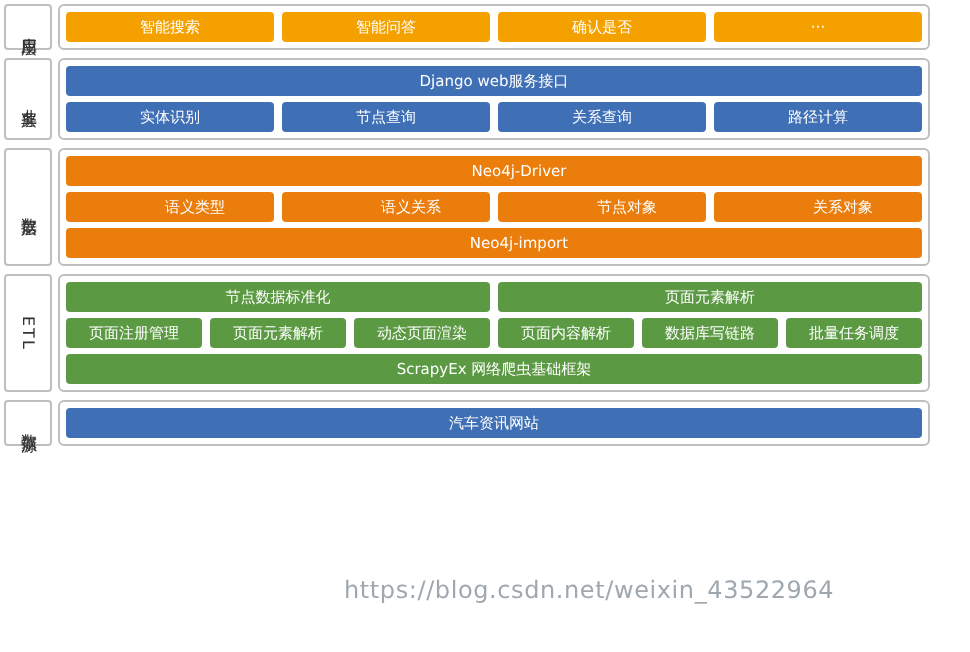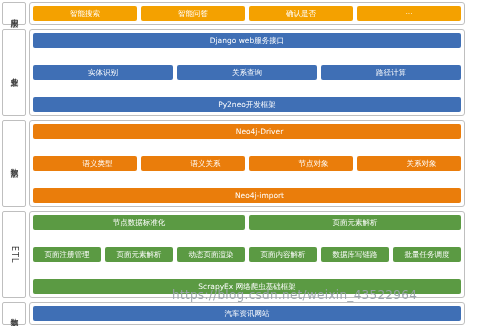--- a/index.html
+++ b/index.html
@@ -11,21 +11,21 @@
     width:22px;min-width:22px;border:1px solid #bfbfbf;border-radius:2px;
     display:flex;align-items:center;justify-content:center;
     font-size:8px;color:#333;background:#fff;margin:2px 3px 2px 2px;
     text-align:center;line-height:9px;
   }
   .side-label span{writing-mode:vertical-rl;letter-spacing:1px;}
   .panel{
     flex:1;border:1px solid #bfbfbf;border-radius:3px;background:#fff;
     margin:2px 2px 2px 0;padding:3px;box-sizing:border-box;
   }
-  .rowbox{display:flex;gap:4px;margin-bottom:17px;}
+  .rowbox{display:flex;gap:4px;margin-bottom:3px;}
   .rowbox:last-child{margin-bottom:0;}
   .cell{
     flex:1;border-radius:2px;color:#fff;font-size:7.5px;
     display:flex;align-items:center;justify-content:center;
     height:15px;line-height:15px;text-align:center;white-space:nowrap;
   }
   .orange{background:#f4a100;}
   .orange2{background:#ea7d0b;padding-left:25px;}
   .blue{background:#3f6fb5;}
   .green{background:#5b9a43;text-align:right;}
@@ -58,25 +58,23 @@
       <div class="layer-row">
         <div class="side-label">
           <span>业务层</span>
         </div>
         <div class="panel">
           <div class="rowbox">
             <div class="cell blue">Django web服务接口</div>
           </div>
           <div class="rowbox">
             <div class="cell blue">实体识别</div>
+            <div class="cell blue">节点查询</div>
             <div class="cell blue">关系查询</div>
             <div class="cell blue">路径计算</div>
-          </div>
-          <div class="rowbox">
-            <div class="cell blue">Py2neo开发框架</div>
           </div>
         </div>
       </div>
       <div class="layer-row">
         <div class="side-label">
           <span>数据层</span>
         </div>
         <div class="panel">
           <div class="rowbox">
             <div class="cell orange2">Neo4j-Driver</div>

